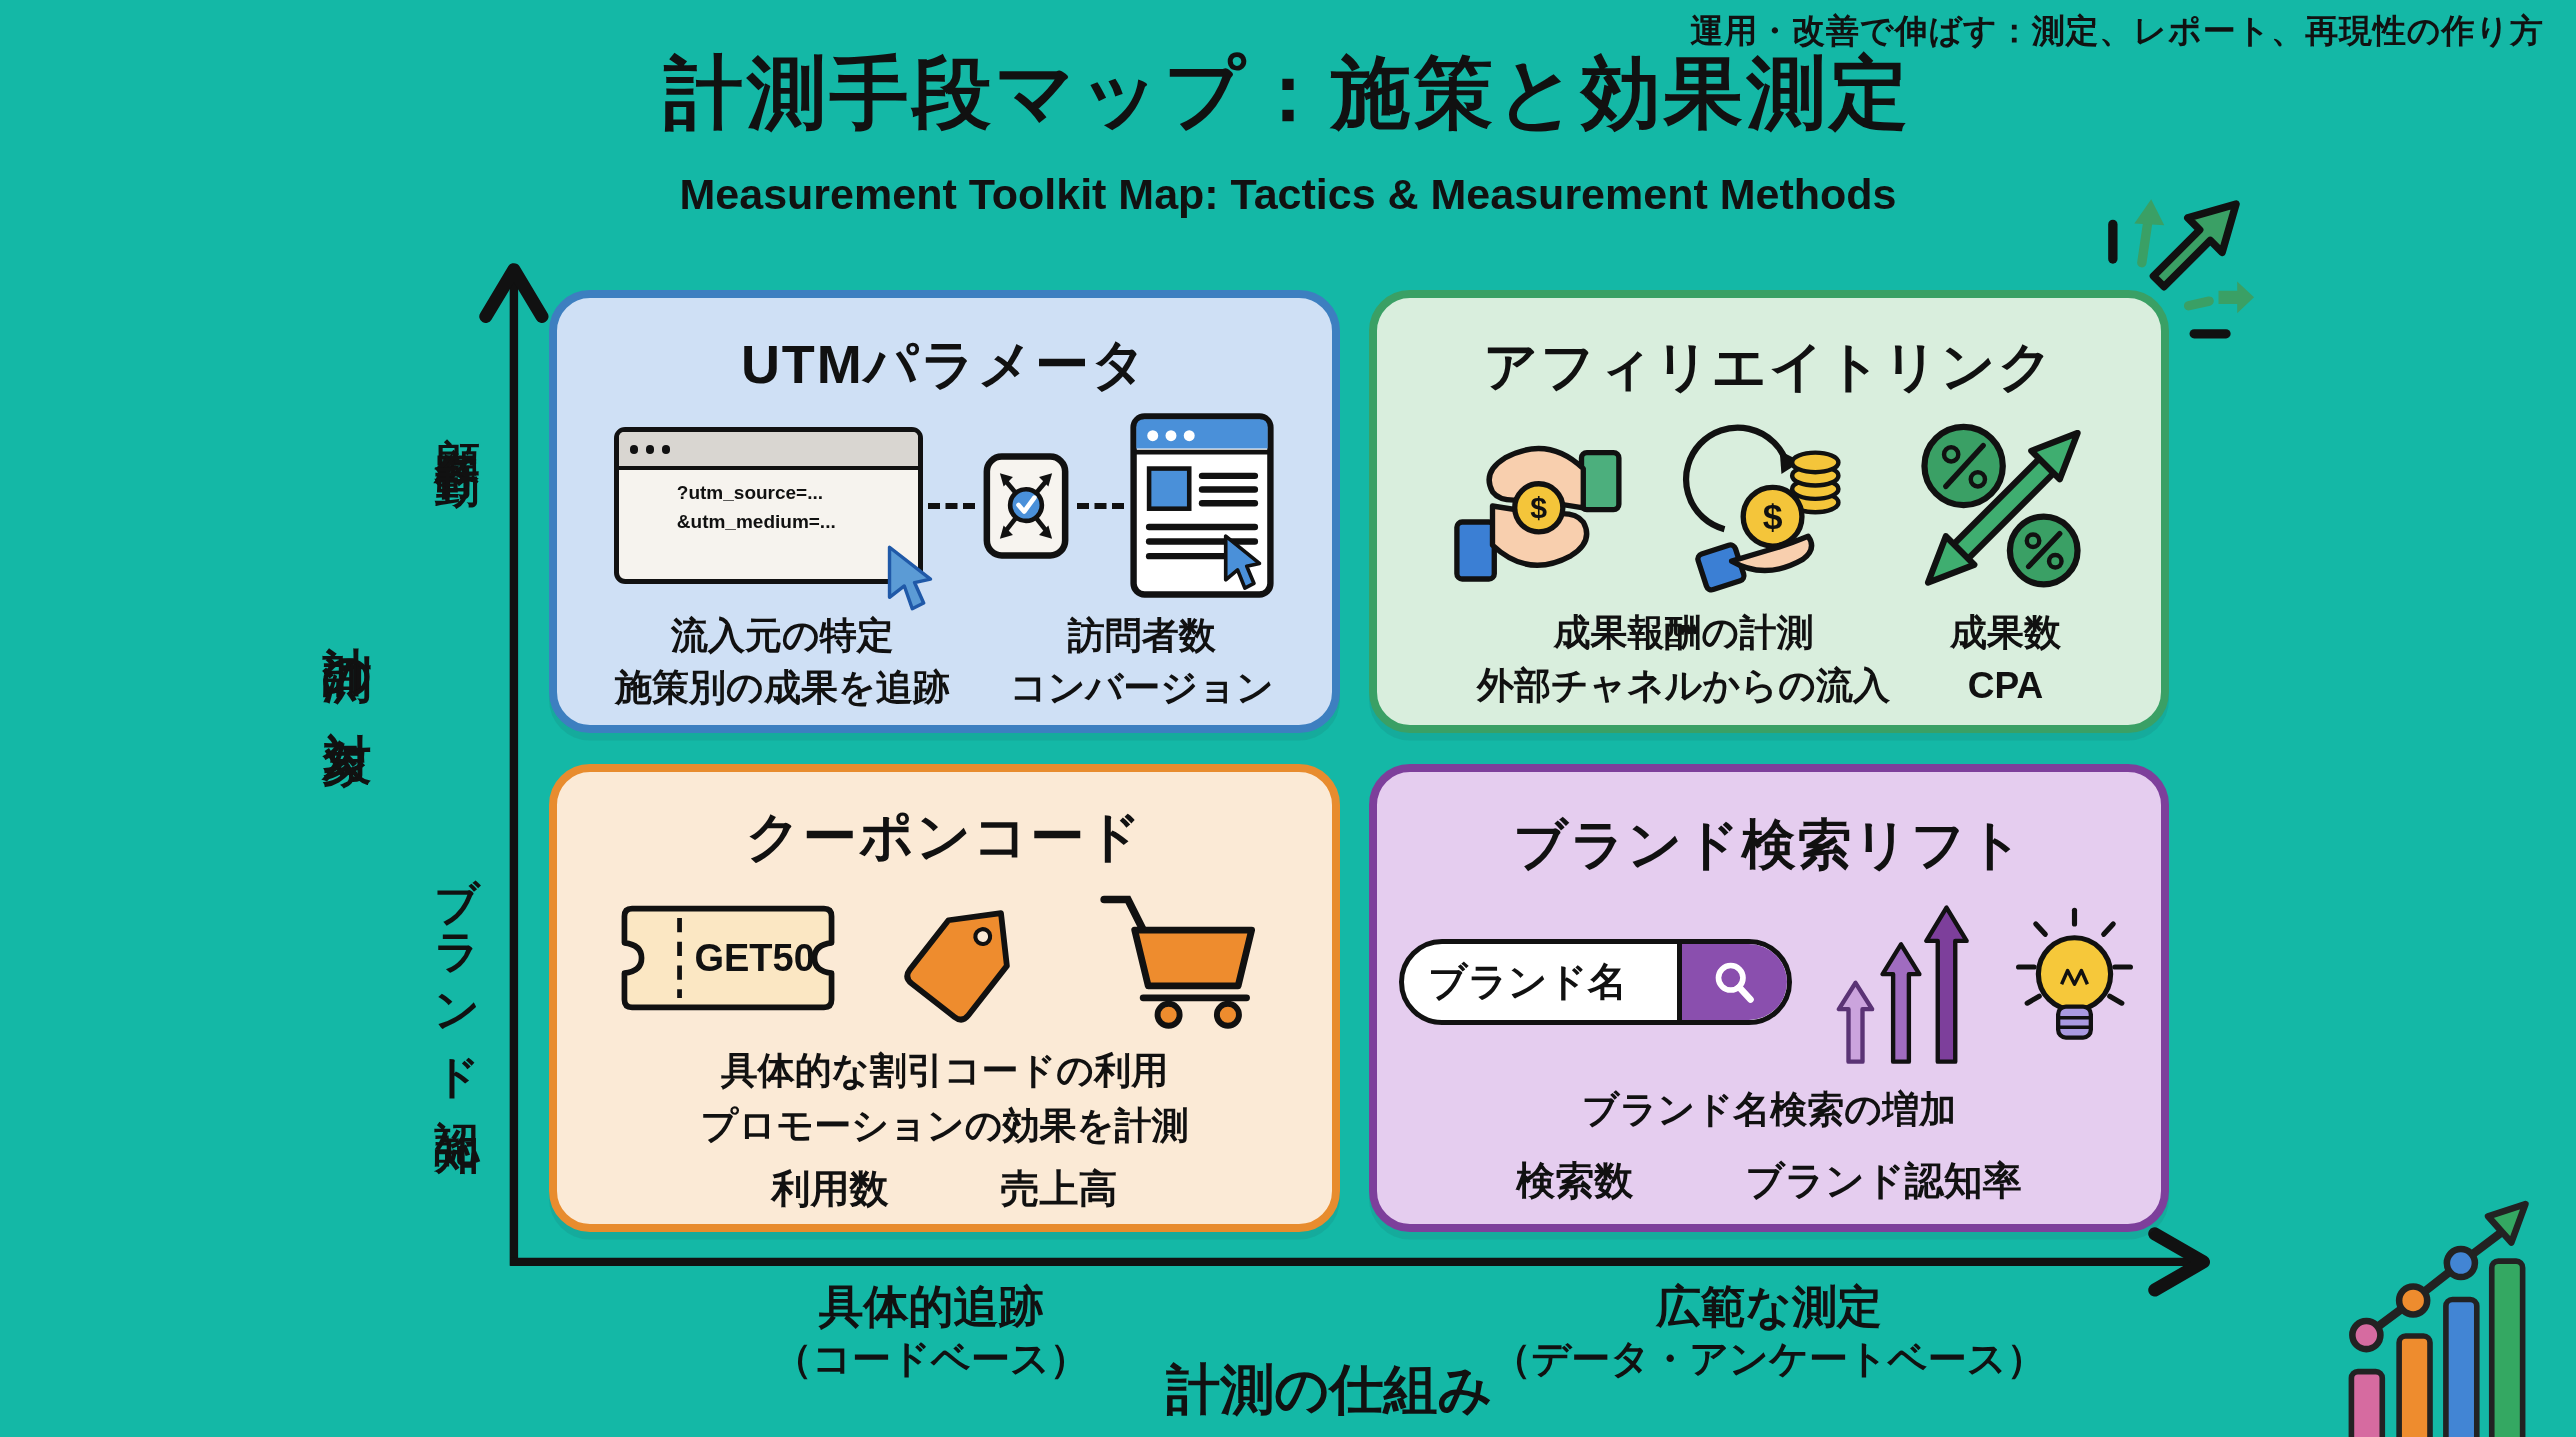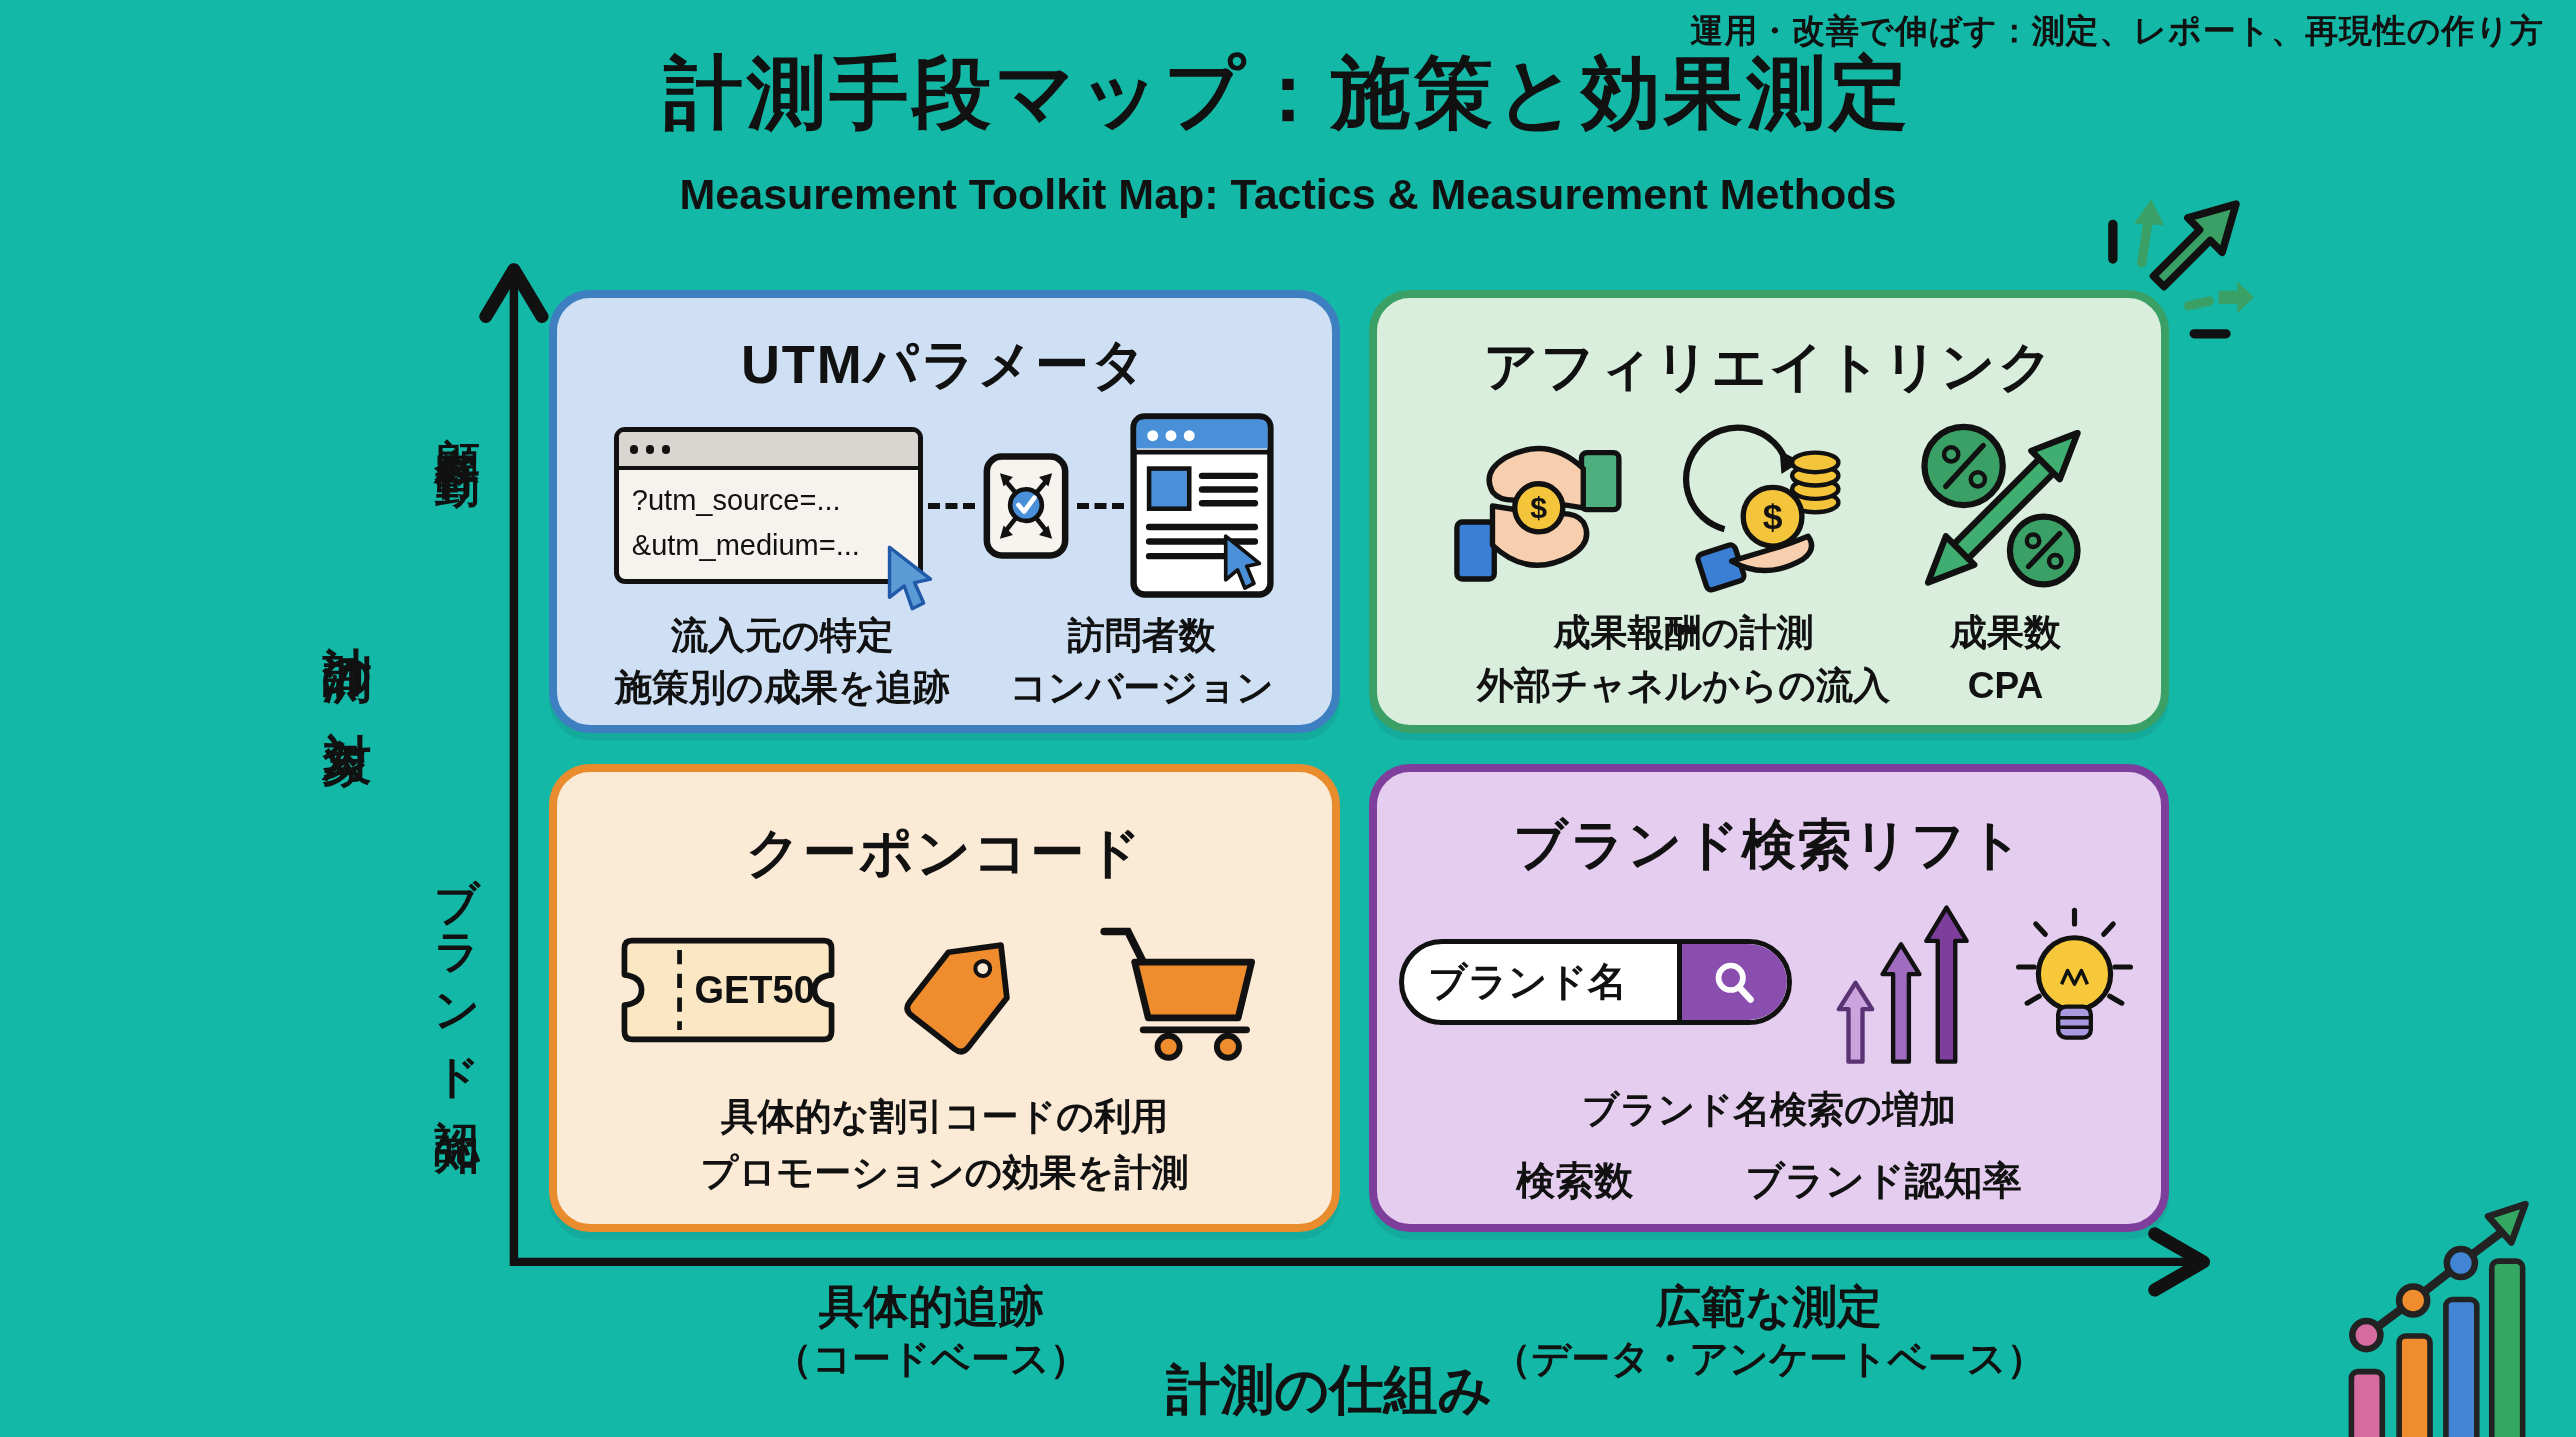--- a/index.html
+++ b/index.html
@@ -39,21 +39,21 @@
   .icon-row{display:flex;align-items:center;}
   .q-aff .icon-row{gap:54px;}
   .q-coupon .icon-row{gap:58px;}
   .q-brand .icon-row{gap:39px;}
 
   
   .utm-graphic{display:flex;align-items:center;}
   .url-window{position:relative;width:309px;height:157px;background:#f6f3ee;border:5.6px solid #111;border-radius:11.2px;box-sizing:border-box;}
   .url-chrome{height:34px;background:#d9d6d1;border-bottom:4.7px solid #111;border-radius:4.7px 4.7px 0 0;display:flex;align-items:center;padding-left:11.2px;gap:7.5px;}
   .url-chrome .dot{width:8.4px;height:8.4px;border-radius:50%;background:#111;}
-  .url-lines{padding:7.5px 0 0 13px;font-size:29px;font-weight:400;line-height:1.55;}
+  .url-lines{padding:7.5px 0 0 13px;font-size:19px;font-weight:700;line-height:1.55;margin-left:45px;}
   .cursor-svg{position:absolute;right:-19px;bottom:-32px;}
   .dash-line{width:47px;border-top:6.6px dashed #111;margin:0 5.6px;}
 
   
   .search-pill{position:relative;width:393px;height:86px;background:#fff;border:5.6px solid #111;border-radius:45px;box-sizing:border-box;display:flex;align-items:center;overflow:hidden;}
   .search-pill .q-text{flex:1;padding-left:24px;font-size:39px;font-weight:800;}
   .search-btn{width:105px;height:100%;background:#8a4fae;border-left:5.6px solid #111;display:flex;align-items:center;justify-content:center;}
 
   .deco{position:absolute;pointer-events:none;}
 </style>
@@ -225,20 +225,24 @@
         <path d="M48,52 H186 L170,118 H64 Z" fill="#ee8c2e" stroke="#111" stroke-width="8" stroke-linejoin="round"></path>
         <line x1="58" y1="132" x2="180" y2="132" stroke="#111" stroke-width="8" stroke-linecap="round"></line>
         <circle cx="88" cy="152" r="13" fill="#ee8c2e" stroke="#111" stroke-width="7"></circle>
         <circle cx="158" cy="152" r="13" fill="#ee8c2e" stroke="#111" stroke-width="7"></circle>
       </svg>
     </div>
     <div class="q-lines">
       <div>具体的な割引コードの利用</div>
       <div>プロモーションの効果を計測</div>
     </div>
+    <div class="metric-row">
+      <span>利用数</span>
+      <span>売上高</span>
+    </div>
   </div>
 
   <div class="quad q-brand">
     <div class="q-title">ブランド検索リフト</div>
     <div class="icon-row">
       <div class="search-pill">
         <span class="q-text">ブランド名</span>
         <div class="search-btn">
           <svg width="49" height="49" viewBox="0 0 52 52">
             <circle cx="22" cy="21" r="13" fill="none" stroke="#fff" stroke-width="6"></circle>

